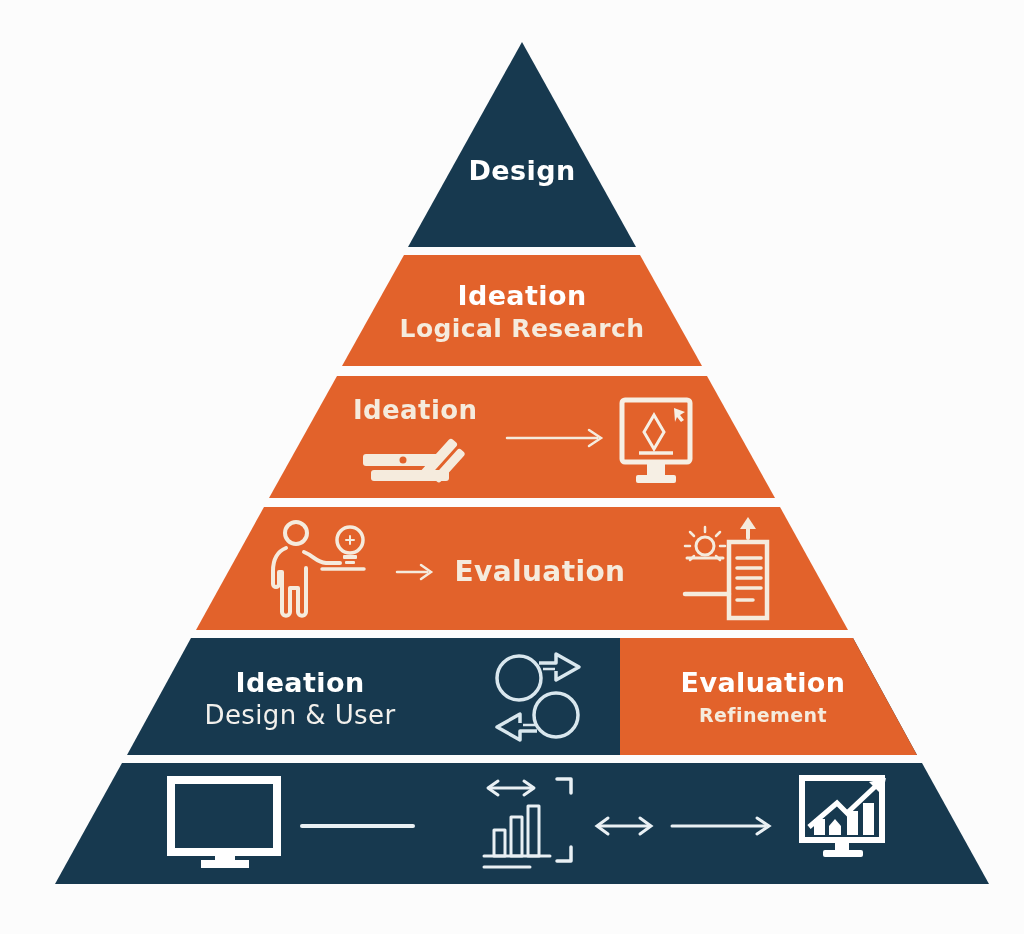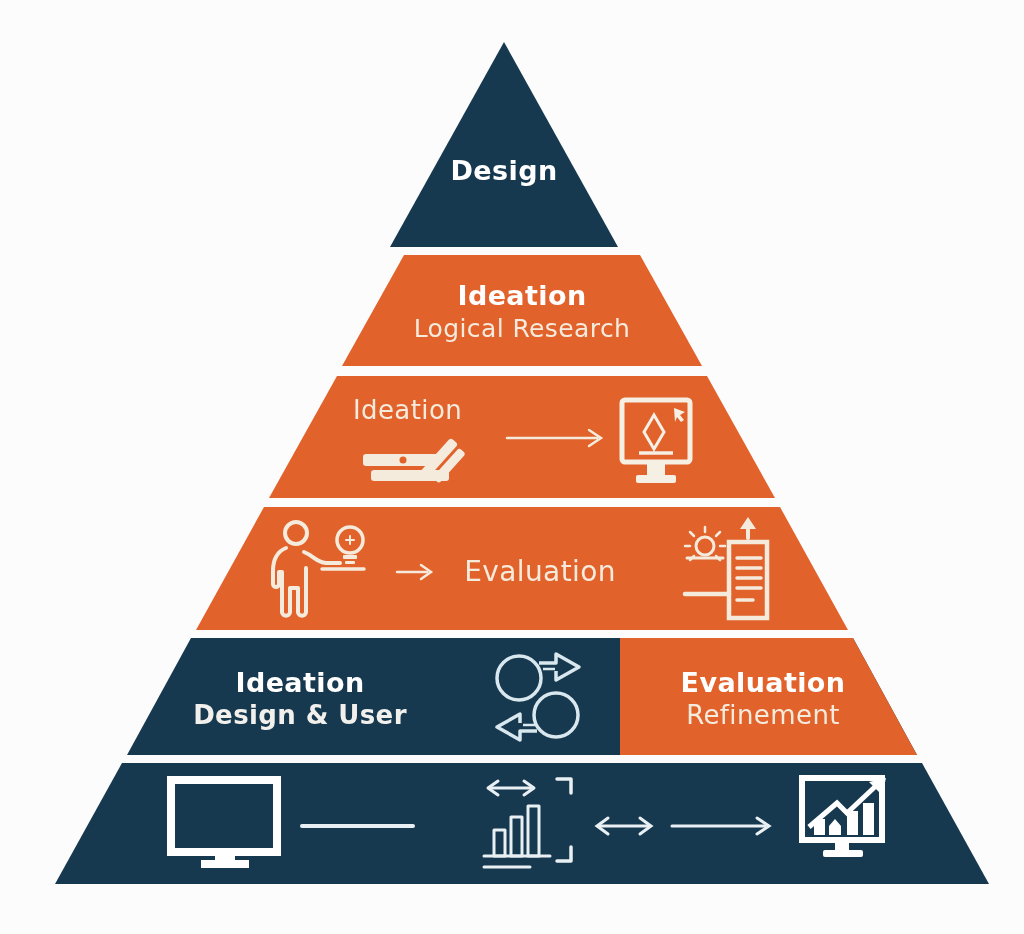--- a/index.html
+++ b/index.html
@@ -5,26 +5,26 @@
   html,body { margin:0; padding:0; background:#fbfbfb; }
   .canvas {
     position:relative; width:1024px; height:934px; background:#fcfcfc;
     font-family:"DejaVu Sans","Liberation Sans",sans-serif; overflow:hidden;
   }
   .tier { position:absolute; }
   .navy   { background:#17394F; }
   .orange { background:#E2622B; }
   .txt { position:absolute; text-align:center; }
   .l-bold  { font-size:27px; font-weight:700; color:#FFFFFF; letter-spacing:.4px; line-height:33px; }
-  .l-light { font-size:25px; font-weight:400; color:#F5EBDD; letter-spacing:.4px; line-height:33px; }
-  .l-white { font-size:25px; font-weight:700; color:#F2F0EC; letter-spacing:.4px; line-height:33px; }
+  .l-light { font-size:25px; font-weight:700; color:#F5EBDD; letter-spacing:.4px; line-height:33px; }
+  .l-white { font-size:25px; font-weight:400; color:#F2F0EC; letter-spacing:.4px; line-height:33px; }
   .abs { position:absolute; }
   svg { display:block; overflow:visible; }
   
-  #tier1 { left:390px; top:42px;  width:228px; height:205px;
+  #tier1 { left:408px; top:42px;  width:228px; height:205px;
            clip-path:polygon(114px 0px, 228px 205px, 0px 205px); }
   #tier2 { left:342px; top:255px; width:360px; height:111px;
            clip-path:polygon(62px 0px, 298px 0px, 360px 111px, 0px 111px); }
   #tier3 { left:269px; top:376px; width:506px; height:122px;
            clip-path:polygon(68px 0px, 438px 0px, 506px 122px, 0px 122px); }
   #tier4 { left:196px; top:507px; width:652px; height:123px;
            clip-path:polygon(68px 0px, 584px 0px, 652px 123px, 0px 123px); }
   #tier5 { left:127px; top:638px; width:790px; height:117px;
            clip-path:polygon(64px 0px, 726px 0px, 790px 117px, 0px 117px); }
   #tier6 { left:55px;  top:763px; width:934px; height:121px;
@@ -126,21 +126,21 @@
         <circle cx="36" cy="31" r="22"></circle>
         <circle cx="73" cy="68" r="22"></circle>
         <path d="M56 16 H73 V7 L96 20 L73 33 V24"></path>
         <path d="M60 22 H72" stroke-width="2.5"></path>
         <path d="M54 84 H37 V93 L14 80 L37 67 V76"></path>
         <path d="M40 78 H54" stroke-width="2.5"></path>
       </svg>
     </span>
     <div class="txt" style="left:531px;top:28px;width:210px;">
       <div class="l-bold">Evaluation</div>
-      <div class="l-light" style="font-size:26px;">Refinement</div>
+      <div class="l-light" style="font-size:19px;">Refinement</div>
     </div>
   </div>
 
   <div id="tier6" class="tier navy">
     <span class="abs" style="left:110px;top:12px;">
       <svg width="120" height="95" viewBox="0 0 120 95">
         <rect x="6" y="5" width="106" height="72" fill="none" stroke="#FFFFFF" stroke-width="8"></rect>
         <path d="M50 77 h20 v8 h14 v8 H36 v-8 h14 z" fill="#FFFFFF"></path>
       </svg>
     </span>

